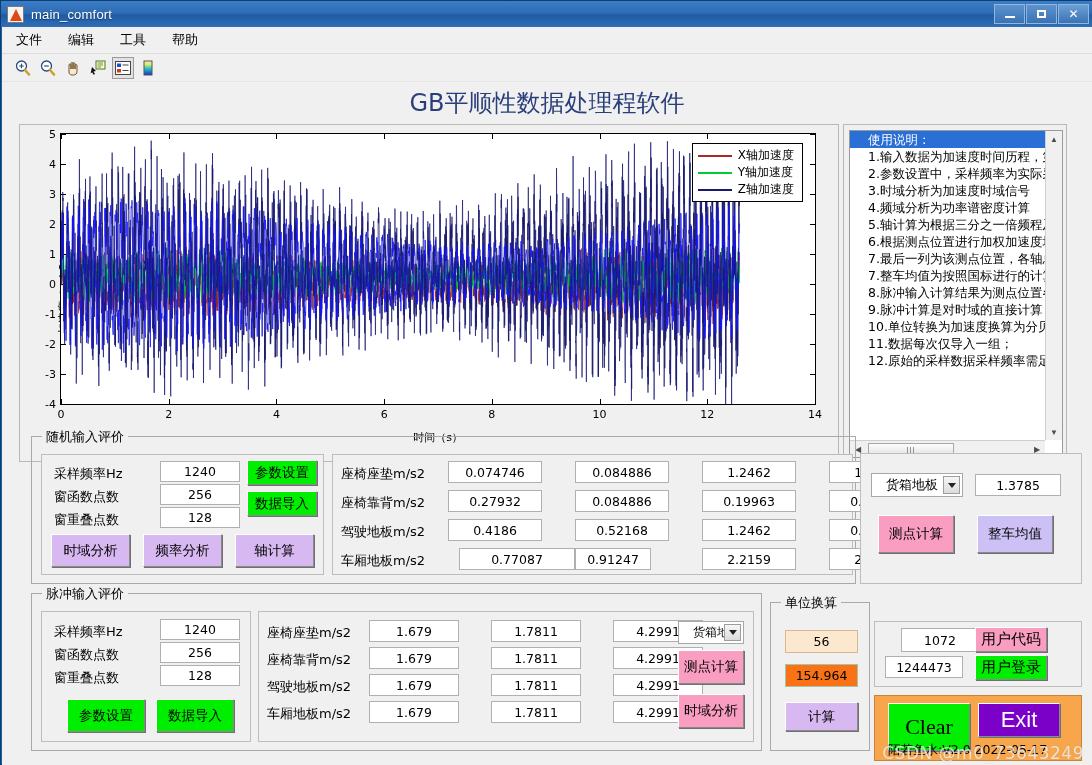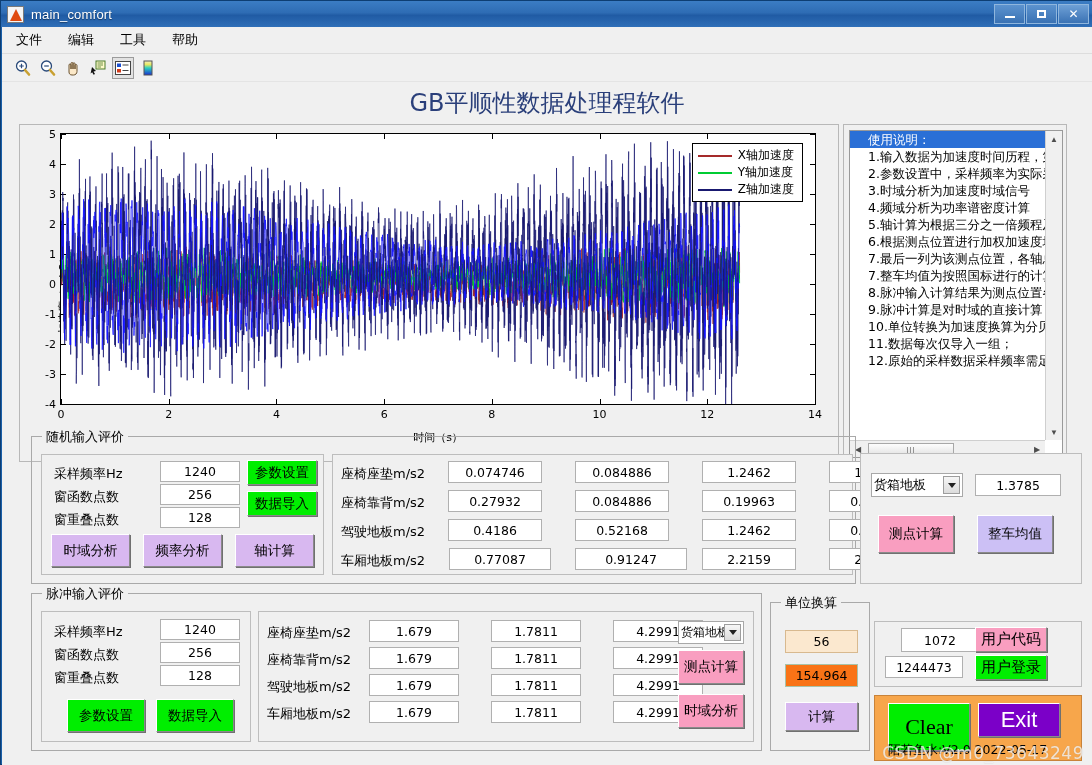--- a/index.html
+++ b/index.html
@@ -206,21 +206,21 @@
     font-family: "DejaVu Sans", sans-serif;
   }
   .btn.green { background: #00ee00; }
   .btn.purple { background: #d8b8f0; }
   .btn.pink { background: #f99ec0; }
   .btn.lav { background: #ccc0f5; }
   .combo {
     position: absolute; background: #ffffff;
     border: 1px solid #a8a8a8;
     display: flex; align-items: center;
-    font-size: 13px; color: #000; padding-left: 2px;
+    font-size: 13px; color: #000; padding-left: 14px;
     font-family: Liberation Mono, monospace;
   }
   .combo-arrow {
     position: absolute; right: 2px; top: 2px; bottom: 2px; width: 17px;
     background: linear-gradient(to bottom,#f6f6f6,#dcdcdc);
     border: 1px solid #9d9d9d;
     display: flex; align-items: center; justify-content: center;
   }
   .tri-down {
     width: 0; height: 0;
@@ -463,22 +463,22 @@
             <div class="txtbox" style="left: 115px; top: 35px; width: 94px; height: 22px;">0.27932</div>
             <div class="txtbox" style="left: 242px; top: 35px; width: 94px; height: 22px;">0.084886</div>
             <div class="txtbox" style="left: 369px; top: 35px; width: 94px; height: 22px;">0.19963</div>
             <div class="txtbox" style="left: 496px; top: 35px; width: 94px; height: 22px;">0.24106</div>
             <span class="lbl" style="left: 8px; top: 68px;">驾驶地板m/s2</span>
             <div class="txtbox" style="left: 115px; top: 64px; width: 94px; height: 22px;">0.4186</div>
             <div class="txtbox" style="left: 242px; top: 64px; width: 94px; height: 22px;">0.52168</div>
             <div class="txtbox" style="left: 369px; top: 64px; width: 94px; height: 22px;">1.2462</div>
             <div class="txtbox" style="left: 496px; top: 64px; width: 94px; height: 22px;">0.52579</div>
             <span class="lbl" style="left: 8px; top: 97px;">车厢地板m/s2</span>
-            <div class="txtbox" style="left: 116px; top: 93px; width: 102px; height: 22px;">0.77087</div>
-            <div class="txtbox" style="left: 242px; top: 93px; width: 112px; height: 22px;">0.91247</div>
+            <div class="txtbox" style="left: 126px; top: 93px; width: 116px; height: 22px;">0.77087</div>
+            <div class="txtbox" style="left: 242px; top: 93px; width: 76px; height: 22px;">0.91247</div>
             <div class="txtbox" style="left: 369px; top: 93px; width: 94px; height: 22px;">2.2159</div>
             <div class="txtbox" style="left: 496px; top: 93px; width: 94px; height: 22px;">2.5174</div>
           </div>
       </div>
 
     </div>
 
     <div class="subpanel" style="left:858px; top:426px; width:222px; height:131px;">
       <div class="combo" style="left:10px; top:19px; width:92px; height:24px;">
         <span>货箱地板</span>

